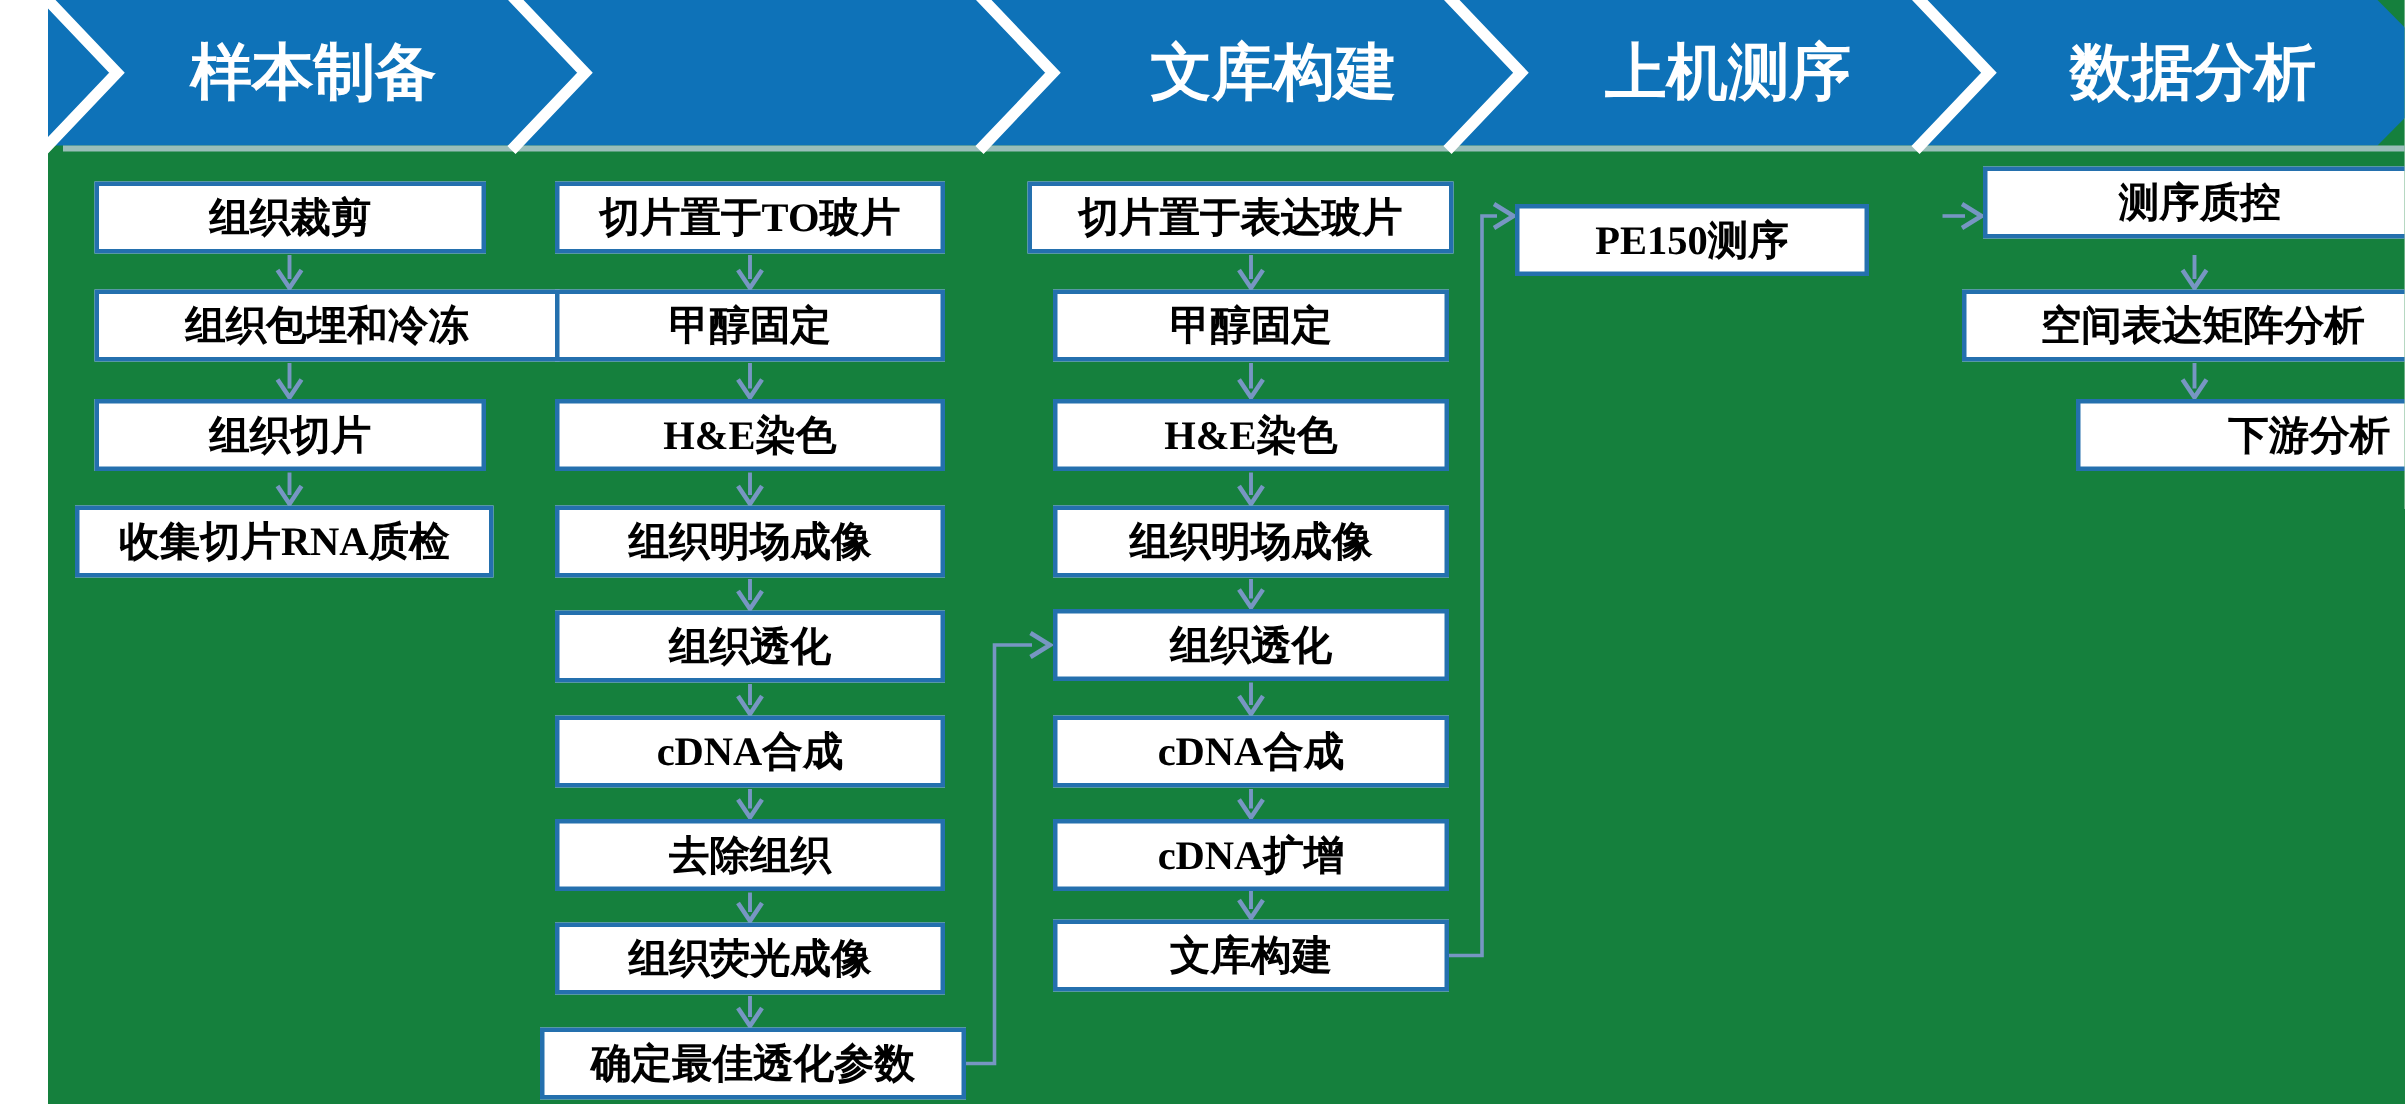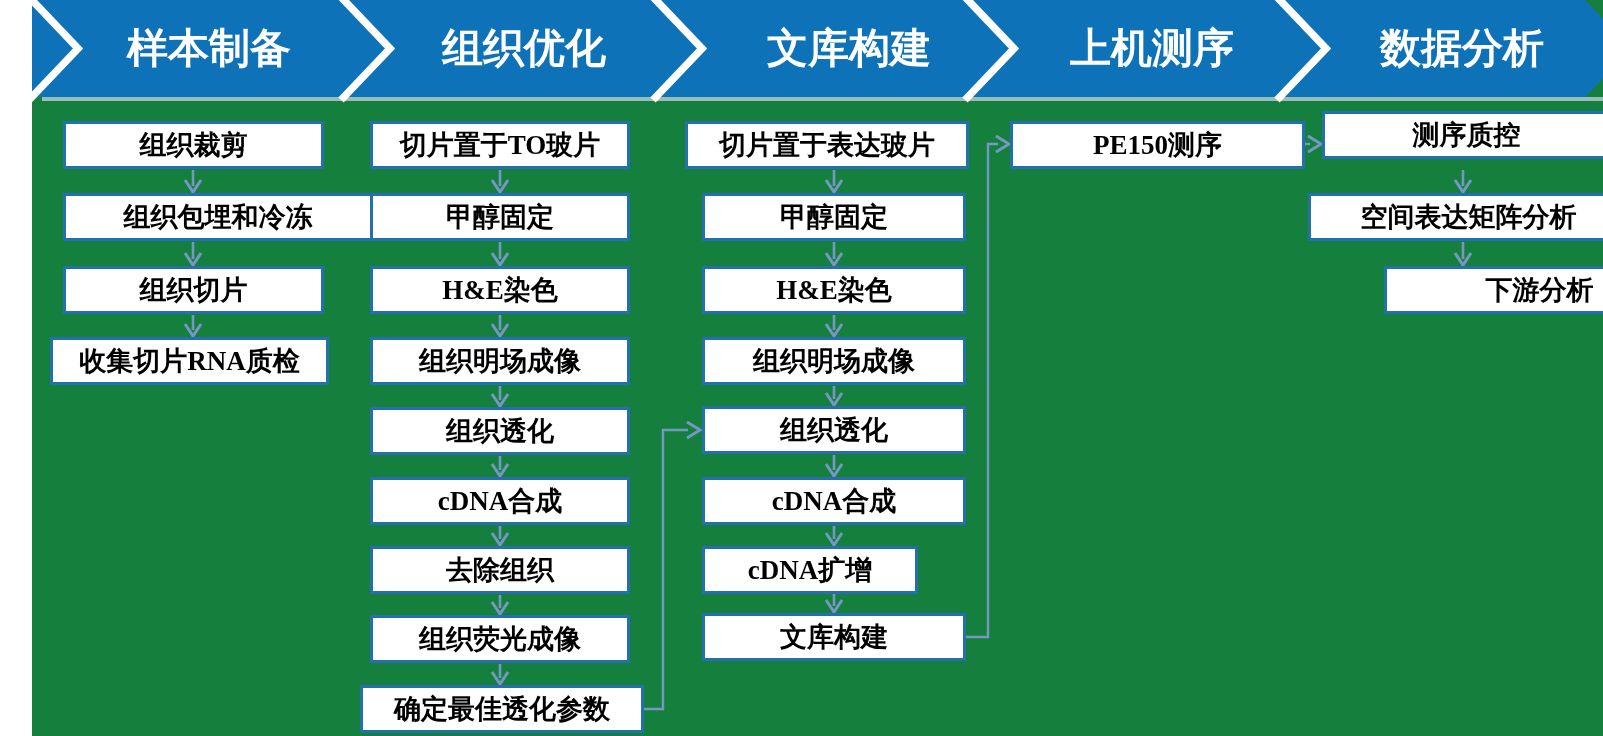--- a/index.html
+++ b/index.html
@@ -28,21 +28,20 @@
     <g stroke="#ffffff" stroke-width="7.5" fill="none">
       <polyline points="-3,-3 46,48.5 -3,100"></polyline>
       <polyline points="309,-3 358,48.5 309,100"></polyline>
       <polyline points="621,-3 670,48.5 621,100"></polyline>
       <polyline points="933,-3 982,48.5 933,100"></polyline>
       <polyline points="1245,-3 1294,48.5 1245,100"></polyline>
     </g>
   </svg>
 
   <div class="stage-label" style="left:27px">样本制备</div>
-  <div class="stage-label" style="left:342px">组织优化</div>
   <div class="stage-label" style="left:667px">文库构建</div>
   <div class="stage-label" style="left:970px">上机测序</div>
   <div class="stage-label" style="left:1280px">数据分析</div>
 
   <svg id="connector-svg" width="1603" height="736">
       <line x1="161" y1="170" x2="161" y2="186" stroke="#7796C3" stroke-width="2.6"></line>
       <polyline points="153,180 161,192 169,180" fill="none" stroke="#7796C3" stroke-width="3"></polyline>
       <line x1="161" y1="242" x2="161" y2="259" stroke="#7796C3" stroke-width="2.6"></line>
       <polyline points="153,253 161,265 169,253" fill="none" stroke="#7796C3" stroke-width="3"></polyline>
       <line x1="161" y1="315" x2="161" y2="330" stroke="#7796C3" stroke-width="2.6"></line>
@@ -103,22 +102,22 @@
   <div class="box" style="left:338px;top:546px;width:260px">去除组织</div>
   <div class="box" style="left:338px;top:615px;width:260px">组织荧光成像</div>
   <div class="box" style="left:328px;top:685px;width:284px">确定最佳透化参数</div>
 
   <div class="box" style="left:653px;top:121px;width:284px">切片置于表达玻片</div>
   <div class="box" style="left:670px;top:193px;width:264px">甲醇固定</div>
   <div class="box" style="left:670px;top:266px;width:264px">H&amp;E染色</div>
   <div class="box" style="left:670px;top:337px;width:264px">组织明场成像</div>
   <div class="box" style="left:670px;top:406px;width:264px">组织透化</div>
   <div class="box" style="left:670px;top:477px;width:264px">cDNA合成</div>
-  <div class="box" style="left:670px;top:546px;width:216px">cDNA扩增</div>
+  <div class="box" style="left:670px;top:546px;width:264px">cDNA扩增</div>
   <div class="box" style="left:670px;top:613px;width:264px">文库构建</div>
 
-  <div class="box" style="left:978px;top:121px;width:295px">PE150测序</div>
+  <div class="box" style="left:978px;top:136px;width:236px">PE150测序</div>
 
   <div class="box" style="left:1290px;top:111px;width:289px">测序质控</div>
   <div class="box" style="left:1276px;top:193px;width:321px">空间表达矩阵分析</div>
   <div class="box" style="left:1352px;top:266px;width:311px">下游分析</div>
 
 </div>
 
 </body></html>

